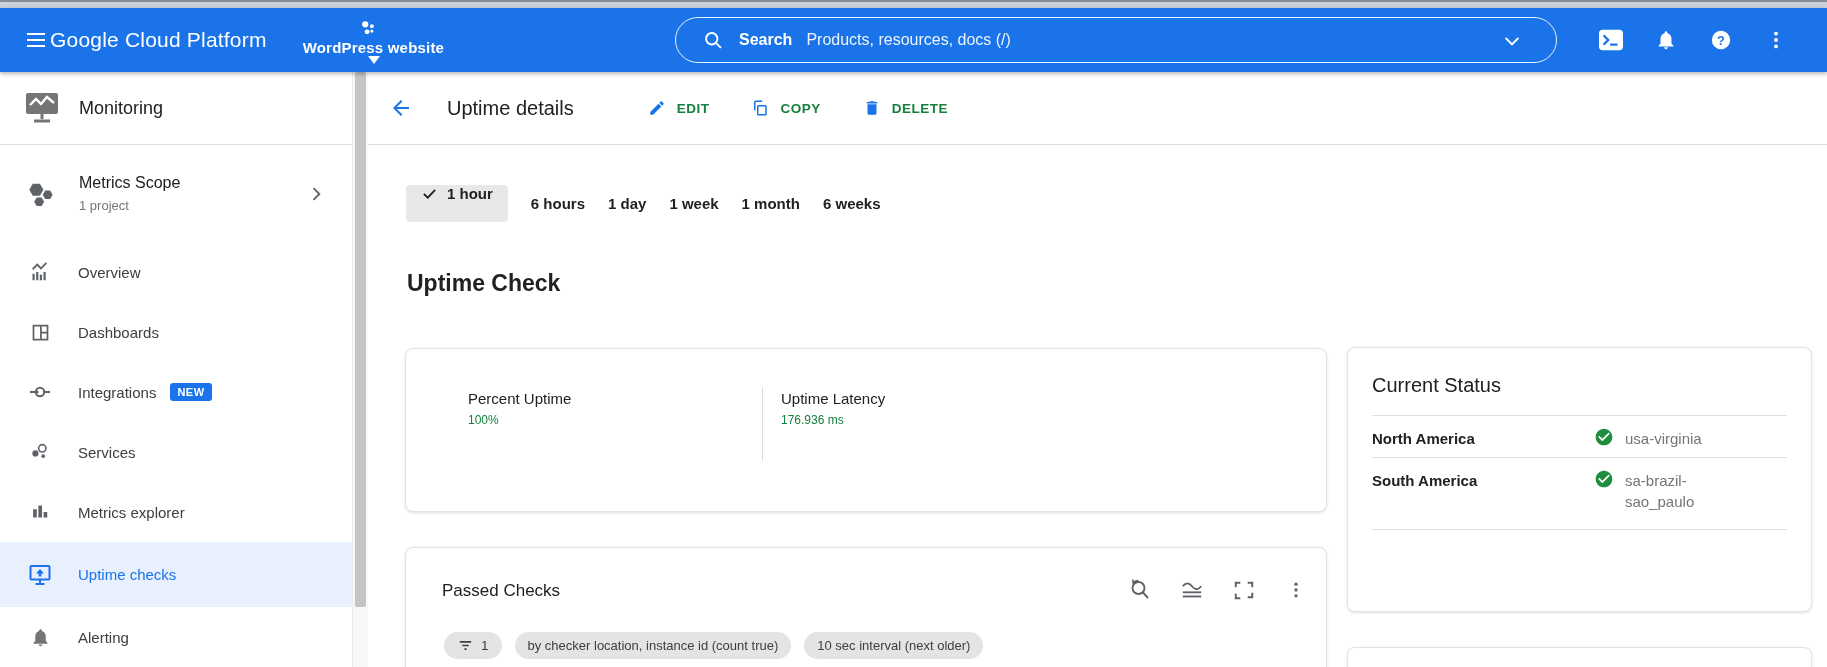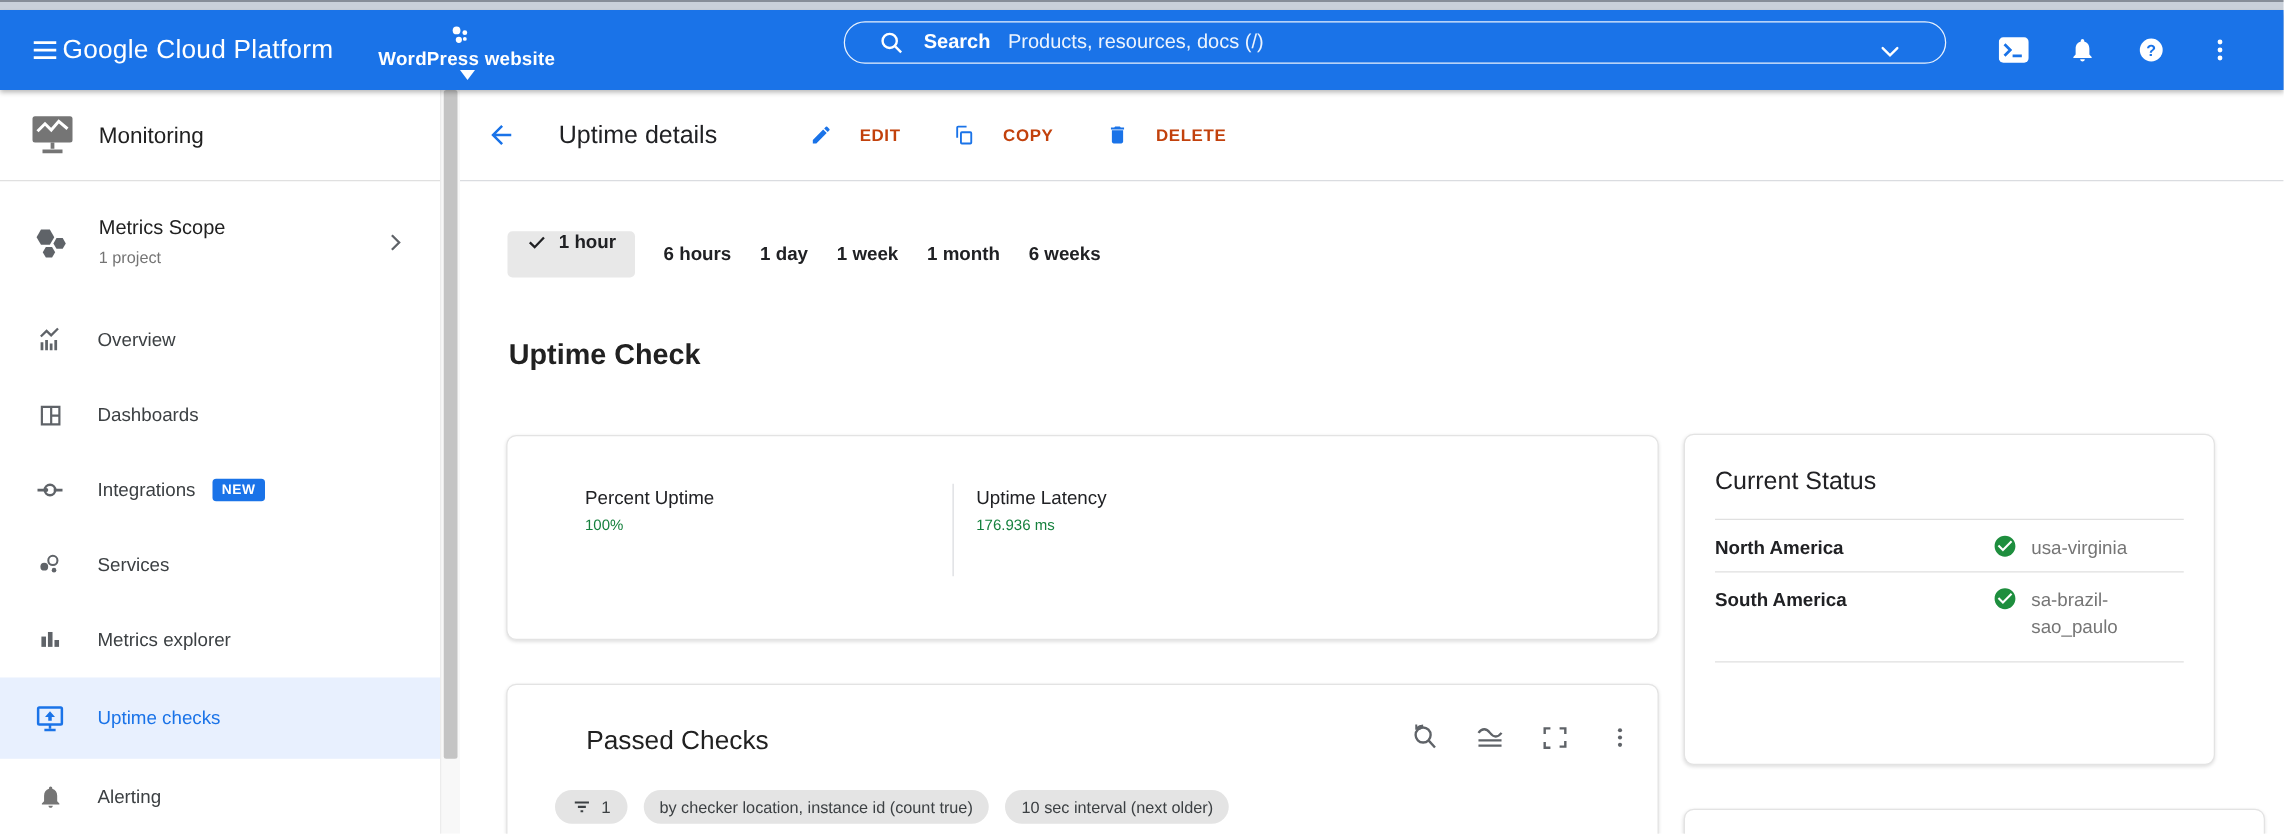--- a/index.html
+++ b/index.html
@@ -8,21 +8,21 @@
 
   
   .topstrip { height:8px; background:linear-gradient(#868d98 0,#868d98 2px,#c9d0da 2px); }
   .appbar { height:64px; background:#1a73e8; display:flex; align-items:center;
     position:relative; color:#fff; box-shadow:0 2px 4px rgba(0,0,0,.28); z-index:10; }
   .menu-btn { margin-left:22px; width:28px; height:28px; display:flex; align-items:center; justify-content:center; cursor:pointer; }
   .logo { font-size:21px; letter-spacing:.2px; white-space:nowrap; }
   .proj { display:flex; align-items:center; margin-left:26px; cursor:pointer;flex-direction:column; }
   .proj-name { font-size:15px; font-weight:700; margin-left:10px; letter-spacing:.2px; }
   .proj .caret { margin-left:12px; }
-  .searchbox { position:absolute; left:675px; top:9px; width:882px; height:34px;
+  .searchbox { position:absolute; left:675px; top:9px; width:882px; height:46px;
     border:1px solid rgba(255,255,255,.9); border-radius:26px; display:flex; align-items:center; cursor:text; }
   .searchbox .mag { margin-left:27px; }
   .search-label { font-size:16px; font-weight:700; margin-left:15px; }
   .search-ph { font-size:16px; margin-left:14px; color:rgba(255,255,255,.92); }
   .search-chevron { position:absolute; right:34px; top:13px; cursor:pointer; }
   .bar-icons { position:absolute; right:39px; display:flex; align-items:center; gap:31px; }
   .bar-icons .ic { width:24px; height:24px; display:flex; align-items:center; justify-content:center; cursor:pointer; }
 
   
   .main { display:flex; height:595px; }
@@ -43,48 +43,48 @@
 
   .scrollbar { width:16px; flex:none; background:#f8f8f8; border-left:1px solid #ececec; position:relative; }
   .scroll-thumb { position:absolute; top:0; left:2px; width:11px; height:535px; background:#c4c4c4; border-radius:2px; }
 
   
   .content { flex:1; position:relative; background:#fff; overflow:hidden; }
   .content-header { height:73px; border-bottom:1px solid #dadce0; display:flex; align-items:center; }
   .back { margin-left:20px; width:26px; height:26px; display:flex; align-items:center; justify-content:center; cursor:pointer; }
   .page-title { font-size:20px; margin-left:33px; color:#202124; }
   .actions { display:flex; align-items:center; margin-left:74px; gap:42px; }
-  .act { display:flex; align-items:center; gap:22px; color:#c2410c; font-size:13.5px; font-weight:700; letter-spacing:.5px; cursor:pointer; }
+  .act { display:flex; align-items:center; gap:11px; color:#15803d; font-size:13.5px; font-weight:700; letter-spacing:.5px; cursor:pointer; }
 
   .time-row { position:absolute; top:113px; left:38px; display:flex; align-items:center; gap:23px; }
   .time-chip-selected { background:#e8e8e8; border-radius:4px; height:37px; padding:0 15px;
     display:flex; align-items:flex-start; gap:9px; font-size:15px; font-weight:700; color:#202124; cursor:pointer; }
   .time-opt { font-size:15px; font-weight:700; color:#202124; cursor:pointer; }
 
   .section-title { position:absolute; top:198px; left:39px; font-size:23px; font-weight:700; color:#212121; }
 
   .card { position:absolute; background:#fff; border:1px solid #e3e3e3; border-radius:8px;
     box-shadow:0 1px 3px rgba(0,0,0,.12); }
   .card-summary { left:37px; top:276px; width:922px; height:164px; }
   .sum-col1 { position:absolute; left:62px; top:41px; }
   .sum-col2 { position:absolute; left:375px; top:41px; }
   .sum-div { position:absolute; left:356px; top:38px; height:74px; border-left:1px solid #dadce0; }
   .sum-label { font-size:15px; color:#202124; }
   .sum-value { font-size:12px; color:#15803d; margin-top:6px; }
 
   .card-passed { left:37px; top:475px; width:922px; height:210px; }
-  .pc-title { position:absolute; left:63px; top:33px; font-size:21px; color:#212121; }
+  .pc-title { position:absolute; left:36px; top:33px; font-size:17px; color:#212121; }
   .pc-icons { position:absolute; right:18px; top:30px; display:flex; align-items:center; gap:28px; }
   .pc-icons .ic { width:24px; height:24px; display:flex; align-items:center; justify-content:center; cursor:pointer; }
   .chip-row { position:absolute; left:38px; top:84px; display:flex; align-items:center; gap:13px; }
   .chip { background:#e4e4e4; border-radius:14px; height:27px; display:flex; align-items:center;
     padding:0 13px; font-size:13px; color:#3c4043; cursor:pointer; white-space:nowrap; }
   .chip-filter { gap:7px; font-size:13.5px; }
 
-  .card-status { left:979px; top:275px; width:425px; height:265px; }
+  .card-status { left:979px; top:275px; width:465px; height:265px; }
   .cs-title { padding:26px 24px 18px 24px; font-size:20px; color:#212124; }
   .cs-row { margin:0 24px; border-top:1px solid #e0e0e0; display:flex; padding:11px 0 10px 0; min-height:41px; }
   .cs-region { font-size:15px; font-weight:700; color:#202124; padding-top:3px; }
   .cs-val { position:absolute; left:222px; display:flex; gap:11px; }
   .cs-row { position:relative; }
   .cs-text { font-size:15px; color:#757575; max-width:96px; line-height:21px; padding-top:1px; }
   .cs-end { margin:0 24px; border-top:1px solid #e0e0e0; }
 
   .card-next { left:979px; top:575px; width:465px; height:60px; }
 

